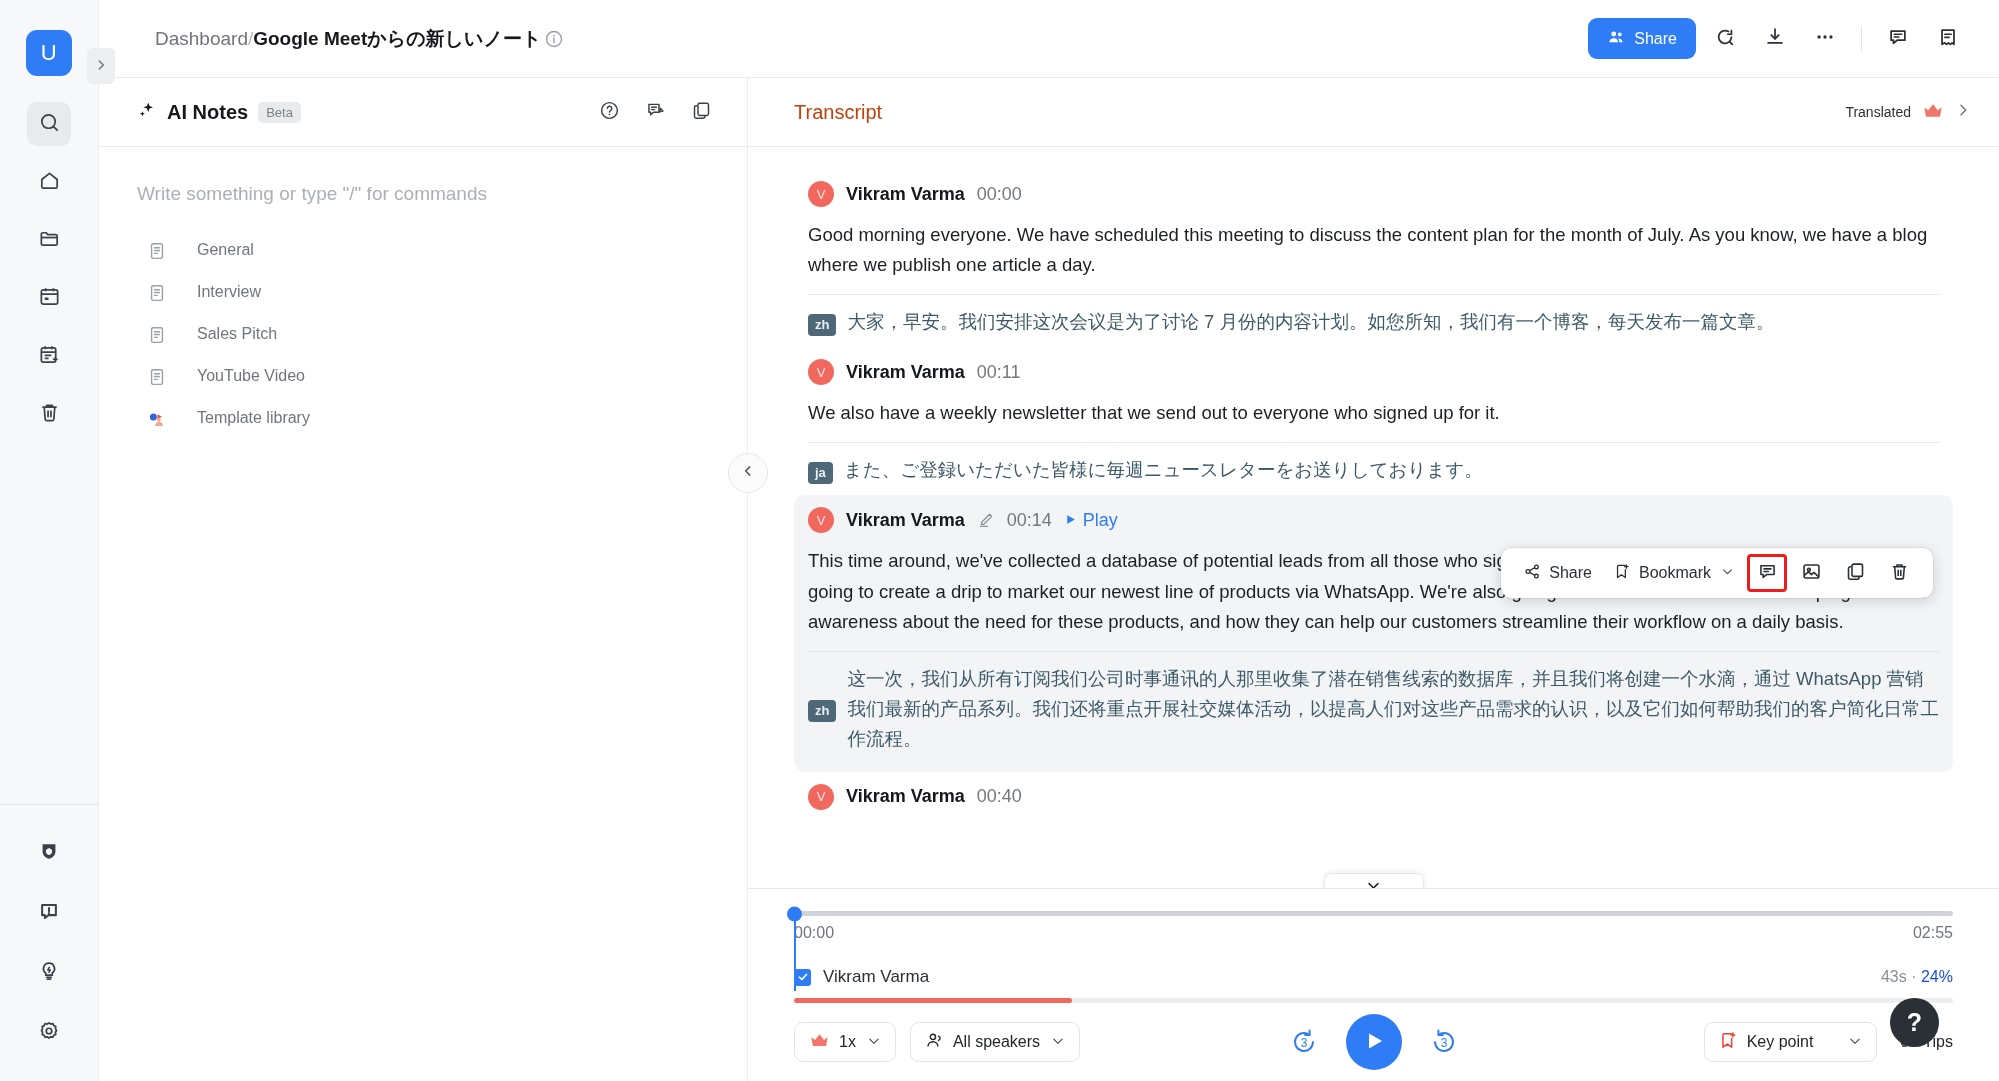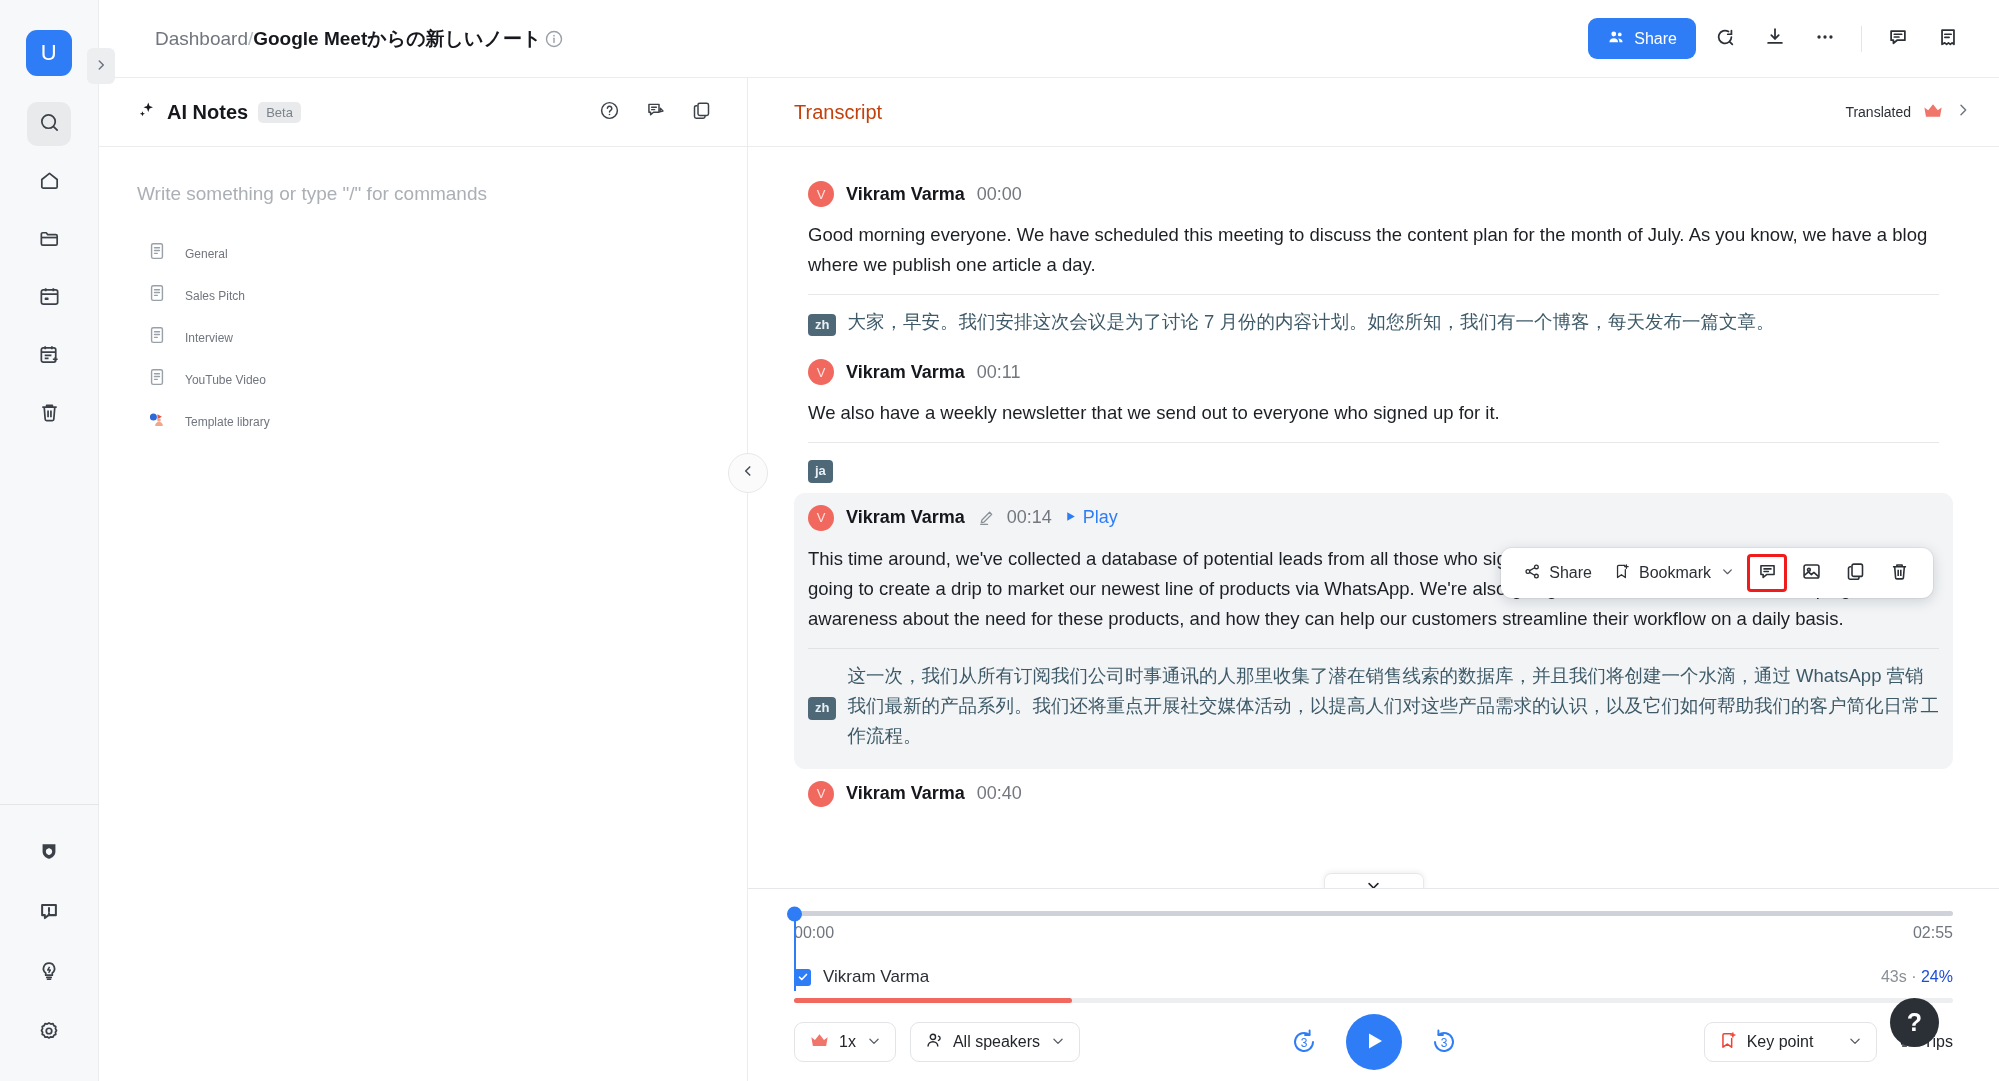--- a/index.html
+++ b/index.html
@@ -100,22 +100,22 @@
     background: #e9eaec; color: #7c818a; font-size: 13px;
     padding: 3px 8px; border-radius: 5px; font-weight: 500;
   }
   .notes-head-icons { margin-left: auto; display: flex; align-items: center; gap: 10px; }
   .nh-btn { width: 36px; height: 36px; display: flex; align-items: center; justify-content: center; color: #3c4149; cursor: pointer; background: none; border: none; }
 
   .notes-body { flex: 1; padding: 36px 38px 0 38px; }
   .placeholder { font-size: 19px; color: #abafb6; margin-bottom: 30px; }
   .tpl-list { display: flex; flex-direction: column; gap: 10px; padding-left: 10px; }
   .tpl {
-    display: flex; align-items: flex-end; gap: 18px;
-    font-size: 12px; color: #70757e; cursor: pointer;
+    display: flex; align-items: flex-start; gap: 30px;
+    font-size: 16px; color: #70757e; cursor: pointer;
     padding: 6px 0;
   }
   .tpl-ico { color: #9aa0a8; display: flex; align-items: center; }
 
   
   .pane-handle {
     position: absolute; left: -20px; top: 375px;
     width: 40px; height: 40px; border-radius: 50%;
     background: #fbfbfc; border: 1px solid #e7e8ea;
     display: flex; align-items: center; justify-content: center;
@@ -464,30 +464,30 @@
               </span>
               <span>General</span>
             </div>
             <div class="tpl">
               <span class="tpl-ico">
                 <svg width="20" height="20" viewBox="0 0 24 24" fill="none" stroke="currentColor" stroke-width="1.7" stroke-linejoin="round">
                     <rect x="5.5" y="3.2" width="13" height="17.6" rx="2"></rect>
                     <path d="M9 8h6M9 11.4h6M9 14.8h3.4" stroke-linecap="round"></path>
                   </svg>
               </span>
-              <span>Sales Pitch</span>
+              <span>Interview</span>
             </div>
             <div class="tpl">
               <span class="tpl-ico">
                 <svg width="20" height="20" viewBox="0 0 24 24" fill="none" stroke="currentColor" stroke-width="1.7" stroke-linejoin="round">
                     <rect x="5.5" y="3.2" width="13" height="17.6" rx="2"></rect>
                     <path d="M9 8h6M9 11.4h6M9 14.8h3.4" stroke-linecap="round"></path>
                   </svg>
               </span>
-              <span>Interview</span>
+              <span>Sales Pitch</span>
             </div>
             <div class="tpl">
               <span class="tpl-ico">
                 <svg width="20" height="20" viewBox="0 0 24 24" fill="none" stroke="currentColor" stroke-width="1.7" stroke-linejoin="round">
                     <rect x="5.5" y="3.2" width="13" height="17.6" rx="2"></rect>
                     <path d="M9 8h6M9 11.4h6M9 14.8h3.4" stroke-linecap="round"></path>
                   </svg>
               </span>
               <span>YouTube Video</span>
             </div>
@@ -552,20 +552,21 @@
           <div class="entry">
             <div class="ent-head">
               <div class="avatar">V</div>
               <span class="spk">Vikram Varma</span>
               <span class="ts">00:11</span>
             </div>
             <div class="ent-text">We also have a weekly newsletter that we send out to everyone who signed up for it.</div>
             <div class="ent-sep"></div>
             <div class="trans-row">
               <span class="lang">ja</span>
+              <span class="trans-txt">また、ご登録いただいた皆様に毎週ニュースレターをお送りしております。</span>
             </div>
           </div>
 
           <div class="entry hl">
             <div class="ent-head">
               <div class="avatar">V</div>
               <span class="spk">Vikram Varma</span>
               <span class="pencil">
                 <svg width="18" height="18" viewBox="0 0 24 24" fill="none" stroke="currentColor" stroke-width="1.7" stroke-linecap="round" stroke-linejoin="round">
                     <path d="M16.8 4.4l2.8 2.8L9.4 17.4l-3.7.9.9-3.7z"></path>

